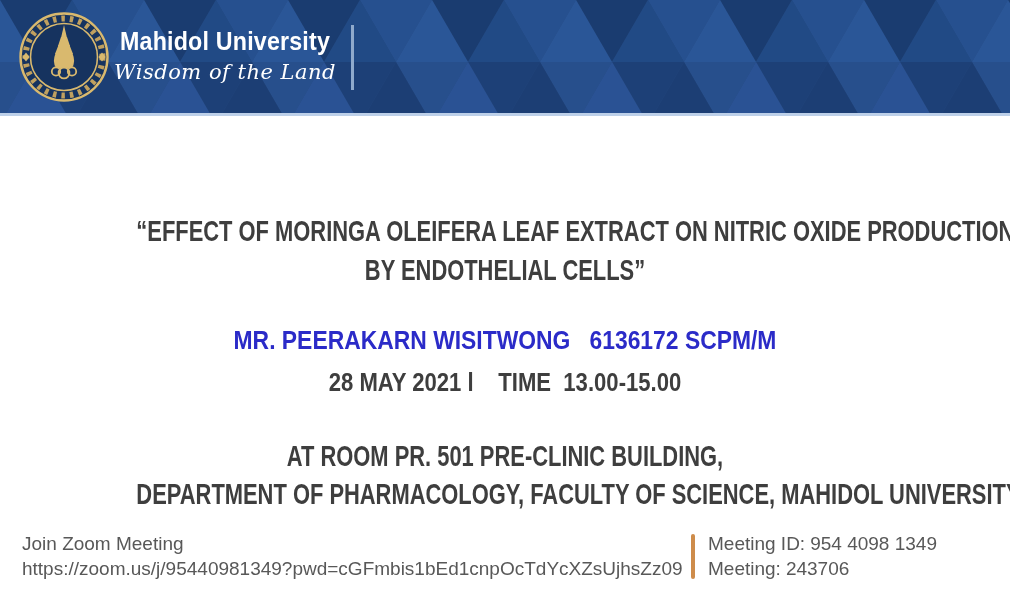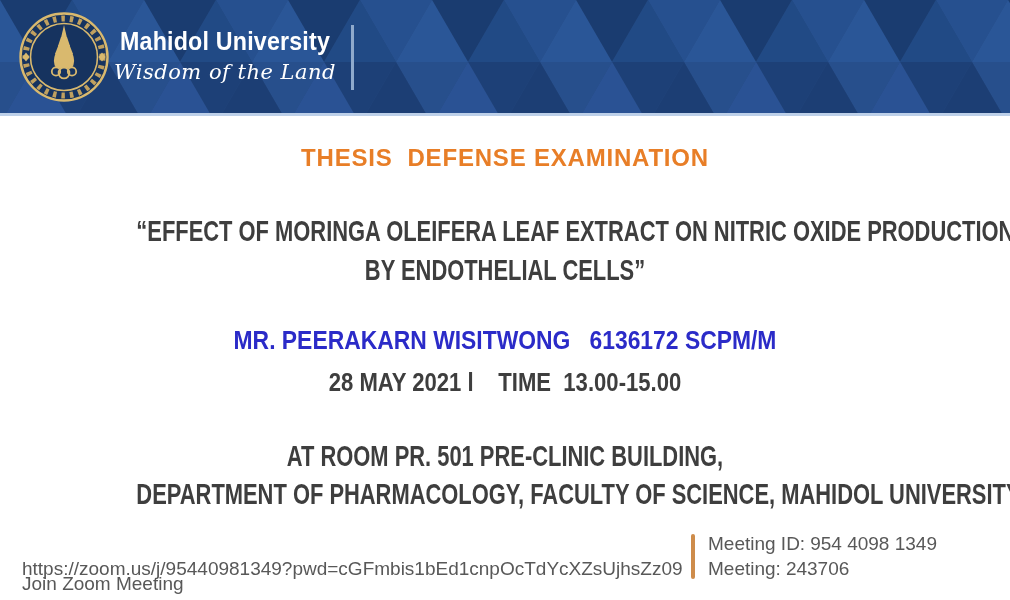--- a/index.html
+++ b/index.html
@@ -48,21 +48,21 @@
   }
   .heading   { top:145px; font-size:24px; letter-spacing:0.8px; color:var(--accent_orange); }
   .title-1   { top:215px; font-size:30px; color:var(--text_dark); transform:scaleX(0.73); }
   .title-2   { top:254px; font-size:30px; color:var(--text_dark); transform:scaleX(0.73); }
   .student   { top:327px; font-size:26px; color:var(--student_blue); transform:scaleX(0.88); }
   .datetime  { top:369px; font-size:26px; color:var(--text_dark); transform:scaleX(0.85); }
   .location-1{ top:440px; font-size:30px; color:var(--text_dark); transform:scaleX(0.73); }
   .location-2{ top:478px; font-size:30px; color:var(--text_dark); transform:scaleX(0.73); }
 
   
-  .join-label { position:absolute; left:22px; top:533px; font-size:19px; color:var(--text_gray);margin-top:40px; }
+  .join-label { position:absolute; left:22px; top:533px; font-size:19px; color:var(--text_gray); }
   .zoom-url   { position:absolute; left:22px; top:558px; font-size:19px; color:var(--text_gray);
                 text-decoration:none; white-space:nowrap; }
   .footer-bar { position:absolute; left:691px; top:534px; width:4px; height:45px;
                 background:var(--footer_bar_orange); border-radius:2px; }
   .meeting-info { position:absolute; left:708px; top:531px; font-size:19px;
                   line-height:25px; color:var(--text_gray); }
   .meeting-info .row { white-space:nowrap; }
   .meeting-info .val { margin-left:5px; }
 </style>
 </head>
@@ -106,21 +106,20 @@
       <circle cx="54" cy="60.5" r="4.2" fill="none" stroke="#D9B96E" stroke-width="1.8"></circle>
       <circle cx="46" cy="62" r="5.4" fill="none" stroke="#D9B96E" stroke-width="1.8"></circle>
     </svg>
 
     <div class="uni-name">Mahidol University</div>
     <div class="motto">Wisdom of the Land</div>
     <div class="hdr-divider"></div>
 
   </div>
 
-  <div class="cline heading">THESIS  DEFENSE EXAMINATION</div>
   <div class="cline title-1">“EFFECT OF MORINGA OLEIFERA LEAF EXTRACT ON NITRIC OXIDE PRODUCTION</div>
   <div class="cline title-2">BY ENDOTHELIAL CELLS”</div>
   <div class="cline student">MR. PEERAKARN WISITWONG   6136172 SCPM/M</div>
   <div class="cline datetime">28 MAY 2021 l    TIME  13.00-15.00</div>
   <div class="cline location-1">AT ROOM PR. 501 PRE-CLINIC BUILDING,</div>
   <div class="cline location-2">DEPARTMENT OF PHARMACOLOGY, FACULTY OF SCIENCE, MAHIDOL UNIVERSITY</div>
 
   <div class="join-label">Join Zoom Meeting</div>
   <a class="zoom-url" href="#">https://zoom.us/j/95440981349?pwd=cGFmbis1bEd1cnpOcTdYcXZsUjhsZz09</a>
   <div class="footer-bar"></div>

